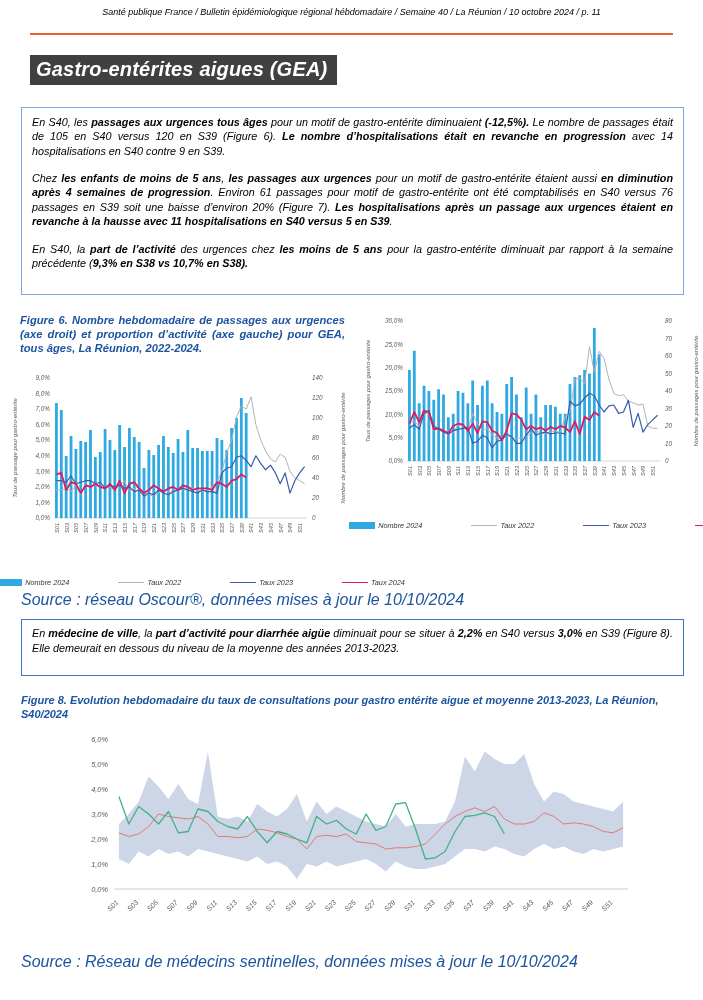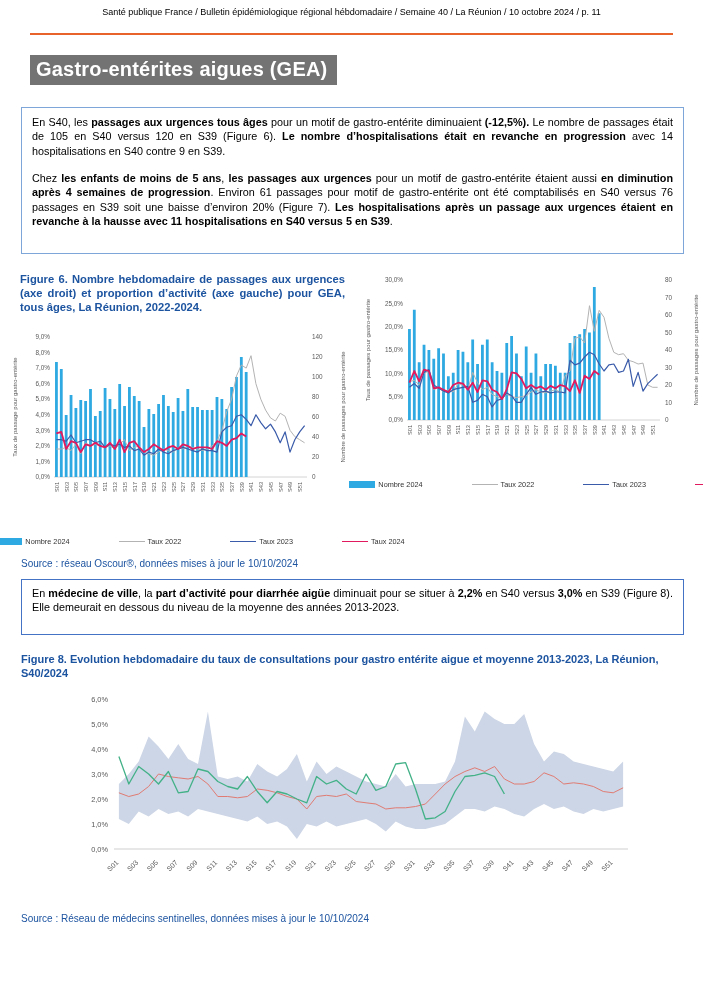--- a/index.html
+++ b/index.html
@@ -1,24 +1,24 @@
 <!DOCTYPE html>
 <html><head>
 <meta charset="utf-8">
 <style>
   * { margin:0; padding:0; box-sizing:border-box; }
   html,body { width:703px; height:1000px; background:#ffffff;
     font-family:"Liberation Sans","DejaVu Sans",sans-serif; color:#000; overflow:hidden; }
-  .page { width:703px; height:863px; position:relative; }
+  .page { width:703px; height:863px; position:relative;font-style:italic; }
 
   .header-text { text-align:center; font-size:9px; padding-top:7px; color:#000; }
 
   .orange-rule { border:none; border-top:2.5px solid #E8632C; margin:16px 30px 0 30px; }
 
-  .page-title { display:inline-block; margin:20px 0 0 30px; background:#737373; color:#fff;
+  .page-title { display:inline-block; margin:20px 0 0 30px; background:#404040; color:#fff;
     font-size:20px; font-weight:bold; padding:3px 10px 4px 6px; letter-spacing:0.2px; }
 
   .summary-box { margin:22px 19px 0 21px; border:1.5px solid #7EA6D8; padding:7px 10px 24px 10px;
     font-size:10.8px; line-height:1.33; text-align:justify; }
   .summary-box p + p { margin-top:13px; }
 
   .vbox { margin:10px 19px 0 21px; border:1.5px solid #4472C4; padding:6px 10px 20px 10px;
     font-size:10.8px; line-height:1.33; text-align:justify; }
 
   .figures-row { display:flex; gap:12px; margin:18px 8px 0 10px; }
@@ -31,40 +31,41 @@
   svg text { font-family:"Liberation Sans","DejaVu Sans",sans-serif; }
 
   .legend { display:flex; justify-content:center; align-items:center; gap:9px;
     font-size:7.3px; color:#333; margin-top:2px; }
   .legend .item { display:flex; align-items:center; gap:3px; white-space:nowrap;padding-left:40px; }
   .sw-bar { width:26px; height:7px; }
   .sw-line { width:26px; height:0; border-top-style:solid; }
   .sw-band { width:30px; height:8px; border-radius:2px; }
   .legend8 { gap:40px; font-size:8.6px; margin-top:4px; }
 
-  .source-line { color:#1D54A0; font-size:10px; margin:12px 0 0 21px; }
+  .source-line { color:#1D54A0; font-size:16px; margin:4px 0 0 21px; }
   .src2 { margin-top:12px; }
   .fig8-wrap { text-align:center; margin-top:8px; }
 </style>
 </head>
 <body>
 
 <div class="page">
 
   <div class="header-text">Santé publique France / Bulletin épidémiologique régional hébdomadaire / Semaine 40 / La Réunion / 10 octobre 2024 / p. 11</div>
 
   <hr class="orange-rule">
 
   <div>
     <span class="page-title">Gastro-entérites aigues (GEA)</span>
   </div>
 
   <div class="summary-box">
     <p><span>En S40, les </span><span style="font-weight: bold;">passages aux urgences tous âges</span><span> pour un motif de gastro-entérite diminuaient </span><span style="font-weight: bold;">(-12,5%).</span><span> Le nombre de passages était de 105 en S40 versus 120 en S39 (Figure 6). </span><span style="font-weight: bold;">Le nombre d’hospitalisations était en revanche en progression</span><span> avec 14 hospitalisations en S40 contre 9 en S39.</span></p>
     <p><span>Chez </span><span style="font-weight: bold;">les enfants de moins de 5 ans</span><span>, </span><span style="font-weight: bold;">les passages aux urgences</span><span> pour un motif de gastro-entérite étaient aussi </span><span style="font-weight: bold;">en diminution après 4 semaines de progression</span><span>. Environ 61 passages pour motif de gastro-entérite ont été comptabilisés en S40 versus 76 passages en S39 soit une baisse d’environ 20% (Figure 7). </span><span style="font-weight: bold;">Les hospitalisations après un passage aux urgences étaient en revanche à la hausse avec 11 hospitalisations en S40 versus 5 en S39</span><span>.</span></p>
+    <p><span>En S40, la </span><span style="font-weight: bold;">part de l’activité</span><span> des urgences chez </span><span style="font-weight: bold;">les moins de 5 ans</span><span> pour la gastro-entérite diminuait par rapport à la semaine précédente (</span><span style="font-weight: bold;">9,3% en S38 vs 10,7% en S38).</span></p>
   </div>
 
   <div class="figures-row">
     <div class="fig-col">
       <div class="fig-caption">Figure 6. Nombre hebdomadaire de passages aux urgences (axe droit) et proportion d’activité (axe gauche) pour GEA, tous âges, La Réunion, 2022-2024.</div>
       <svg id="chart-figure6" width="341" height="202" viewBox="0 0 341 202">
           <text x="40" y="150.2" font-size="6.4" fill="#595959" text-anchor="end">0,0%</text>
           <text x="40" y="134.64444444444445" font-size="6.4" fill="#595959" text-anchor="end">1,0%</text>
           <text x="40" y="119.08888888888889" font-size="6.4" fill="#595959" text-anchor="end">2,0%</text>
           <text x="40" y="103.53333333333335" font-size="6.4" fill="#595959" text-anchor="end">3,0%</text>

